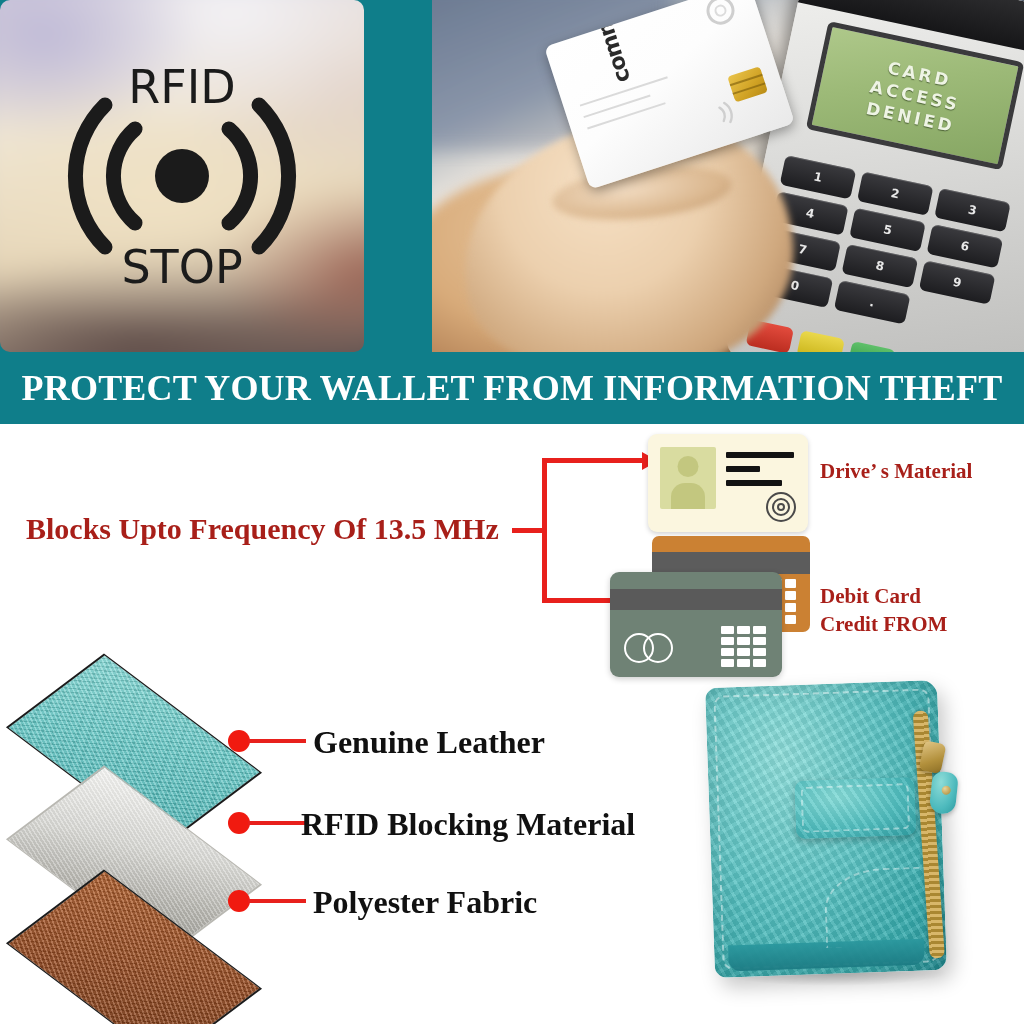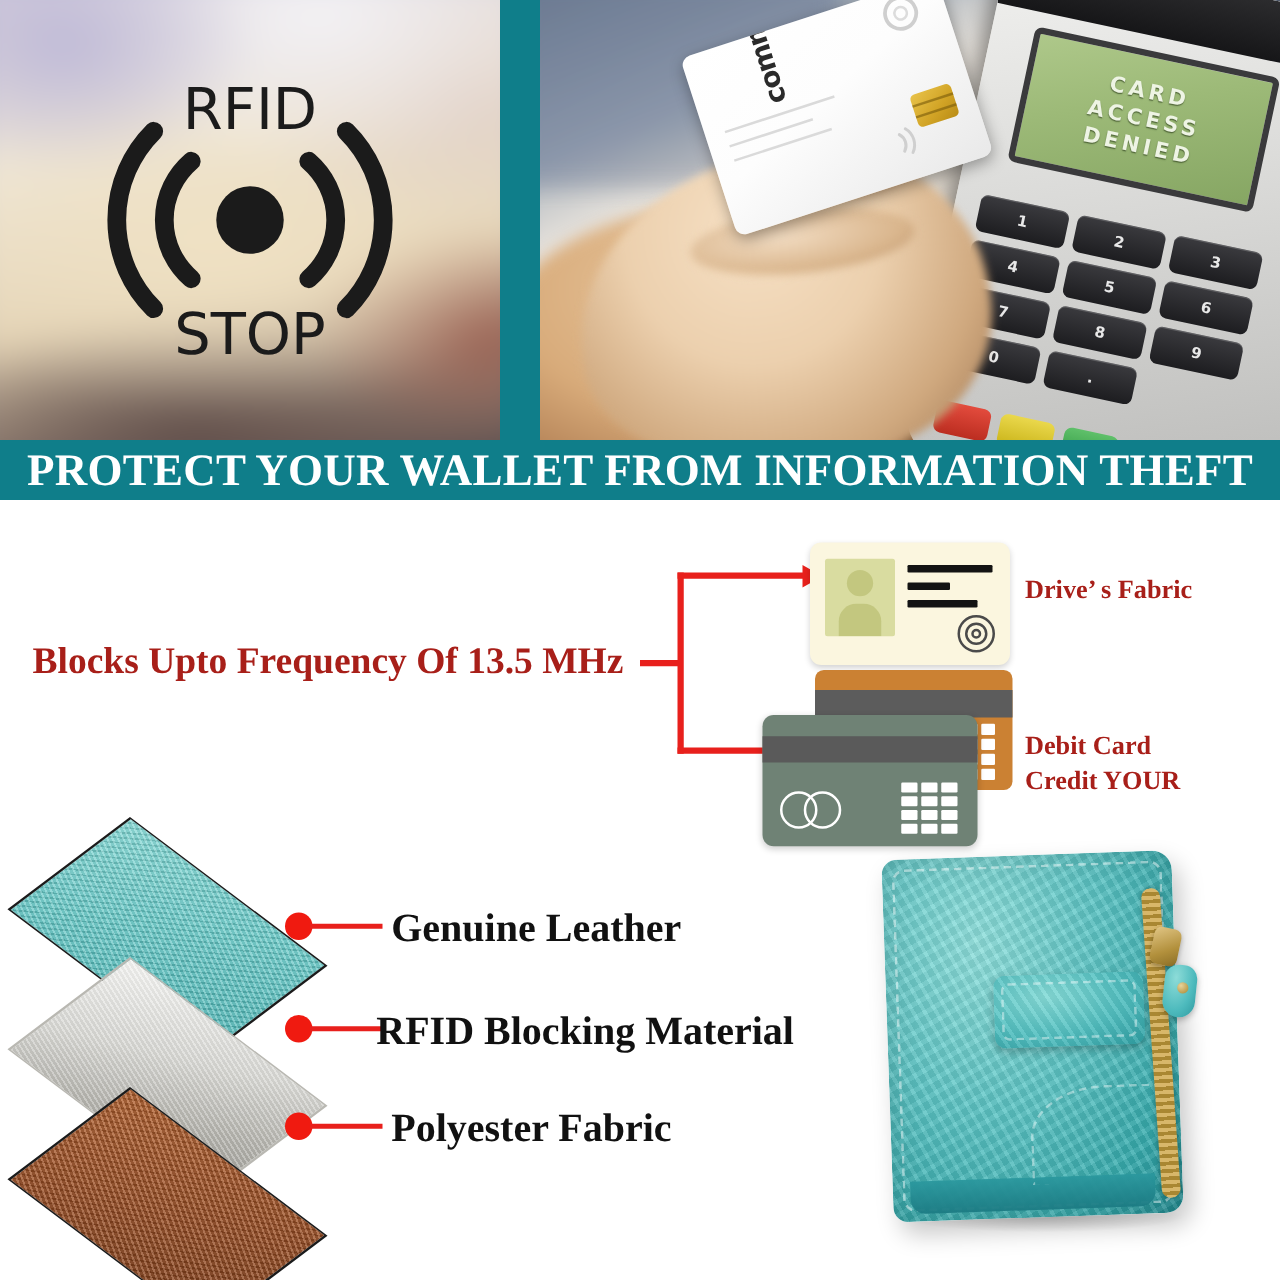--- a/index.html
+++ b/index.html
@@ -6,21 +6,21 @@
   html,body{ background:#ffffff; }
   body{
     width:1024px; height:1024px; position:relative; overflow:hidden;
     font-family:"Liberation Serif", serif; background:#fff;
   }
   .stage{ position:absolute; inset:0; }
 
   
   .photo-strip{ position:absolute; left:0; top:0; width:1024px; height:352px; background:#0f7e8a; }
   .photo{ position:absolute; top:0; height:352px; overflow:hidden; }
-  .photo-left{ left:0; width:400px; }
+  .photo-left{ left:0; width:364px;border-radius:10px; }
   .photo-right{ left:432px; width:592px; }
   .divider-v{ position:absolute; left:424px; top:0; width:8px; height:352px; background:#0f7e8a; }
 
   
   .bg-left{
     position:absolute; inset:-30px;
     background:
       radial-gradient(ellipse 220px 150px at 18% 16%, rgba(190,185,215,.95), rgba(190,185,215,0) 70%),
       radial-gradient(ellipse 300px 170px at 62% 10%, rgba(244,243,246,.95), rgba(244,243,246,0) 72%),
       radial-gradient(ellipse 260px 150px at 88% 26%, rgba(223,206,196,.9), rgba(223,206,196,0) 70%),
@@ -126,21 +126,21 @@
     box-shadow:inset 0 1px 0 rgba(255,255,255,.18);
   }
   .fn-row{ position:absolute; left:20px; bottom:16px; display:flex; gap:8px; }
   .fn{ width:44px; height:26px; border-radius:6px; }
   .fn.red{ background:linear-gradient(#e34b3d,#bb2d20); }
   .fn.yellow{ background:linear-gradient(#ead84c,#c9b318); }
   .fn.green{ background:linear-gradient(#5fc06a,#2f9640); }
 
   
   .banner{
-    position:absolute; left:0; top:352px; width:1024px; height:48px;
+    position:absolute; left:0; top:352px; width:1024px; height:72px;
     background:#0f7e8a; display:flex; align-items:center; justify-content:center;
   }
   .banner-text{
     color:#ffffff; font-family:"Liberation Serif", serif; font-weight:700;
     font-size:36px; letter-spacing:.2px; white-space:nowrap;
   }
   .freq-text{
     position:absolute; left:26px; top:512px; font-size:30px; font-weight:700;
     color:#a81f19; font-family:"Liberation Serif", serif; white-space:nowrap;
   }
@@ -441,26 +441,26 @@
         <b></b>
         <b></b>
         <b></b>
         <b></b>
         <b></b>
         <b></b>
     </span>
   </div>
 
   <div class="lbl lbl-id">
-    <div>Drive’ s Fabric</div>
+    <div>Drive’ s Material</div>
   </div>
 
   <div class="lbl lbl-debit">
     <div>Debit Card</div>
-    <div>Credit YOUR</div>
+    <div>Credit FROM</div>
   </div>
 
   <div class="layers">
     <div class="swatch sw-top"></div>
     <div class="swatch sw-mid"></div>
     <div class="swatch sw-bot"></div>
   </div>
 
   <div class="callout co1">
     <span class="dot"></span>

